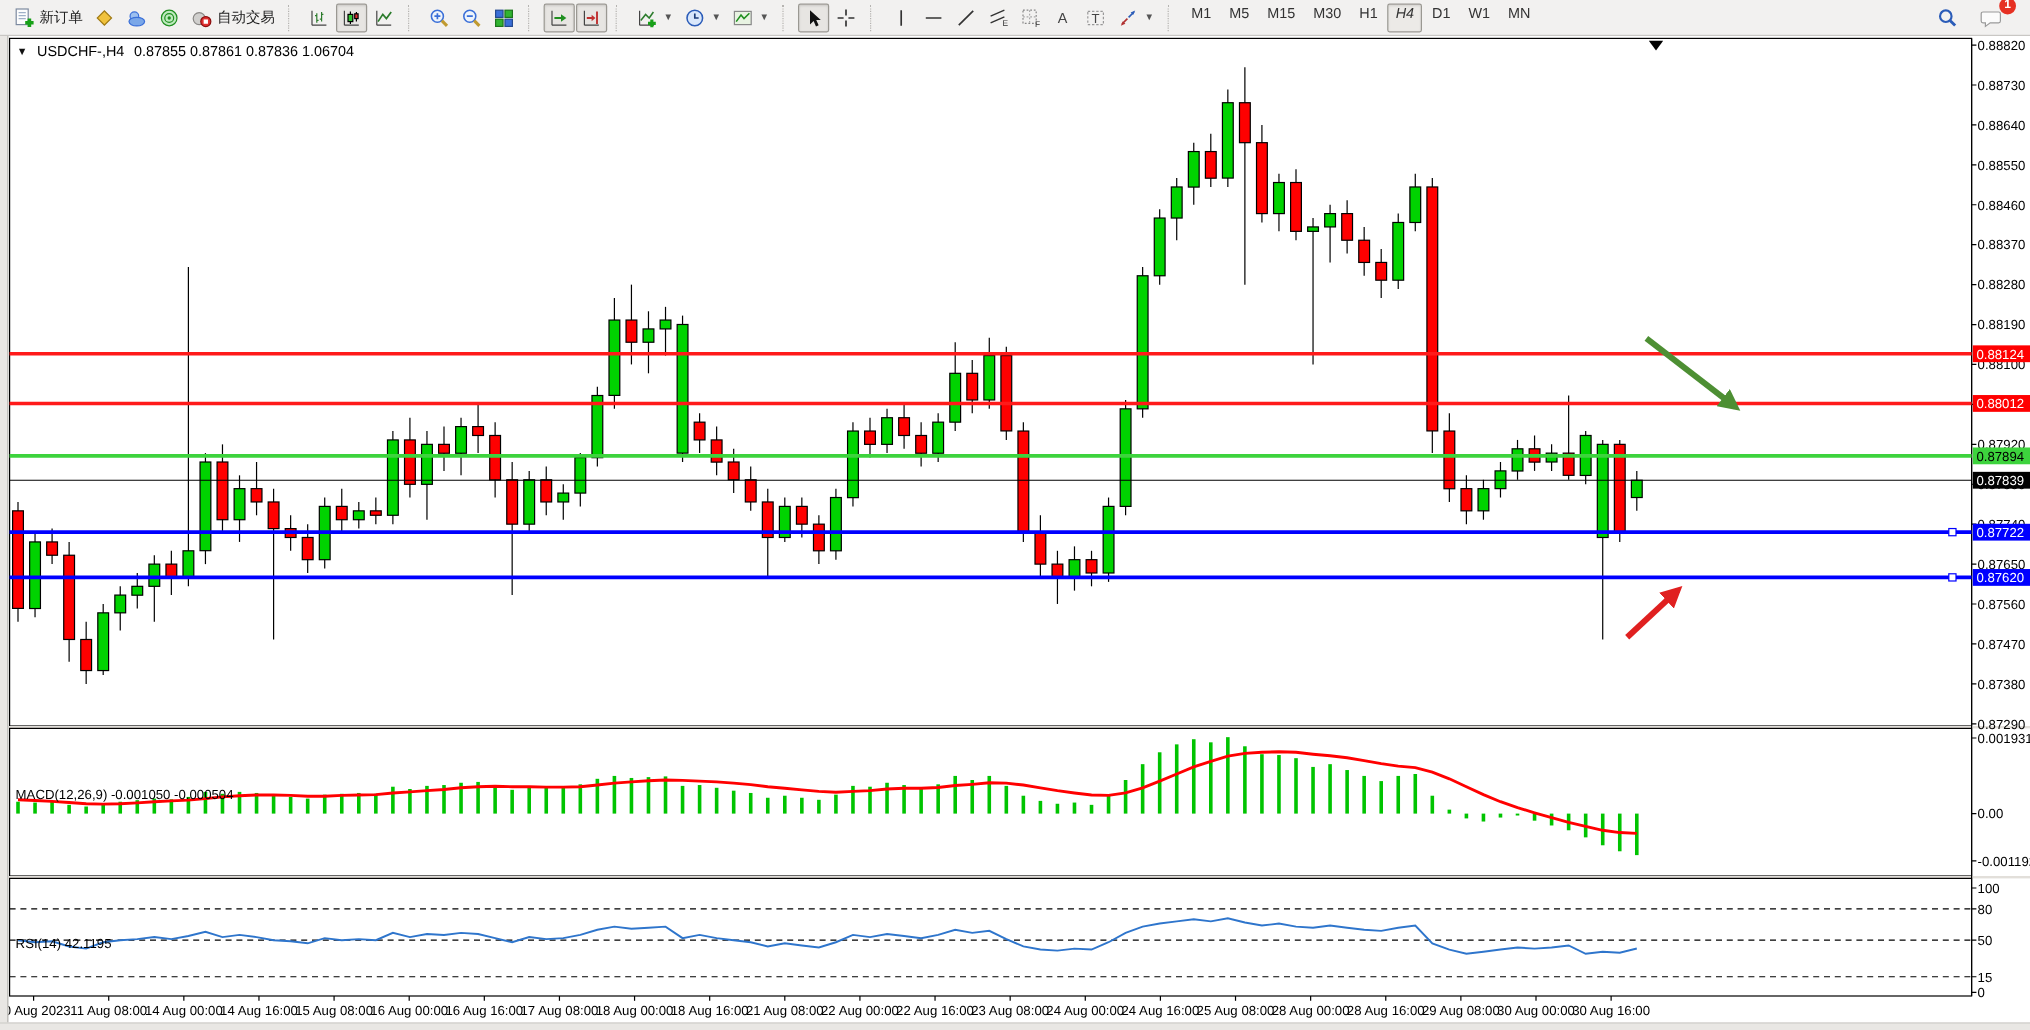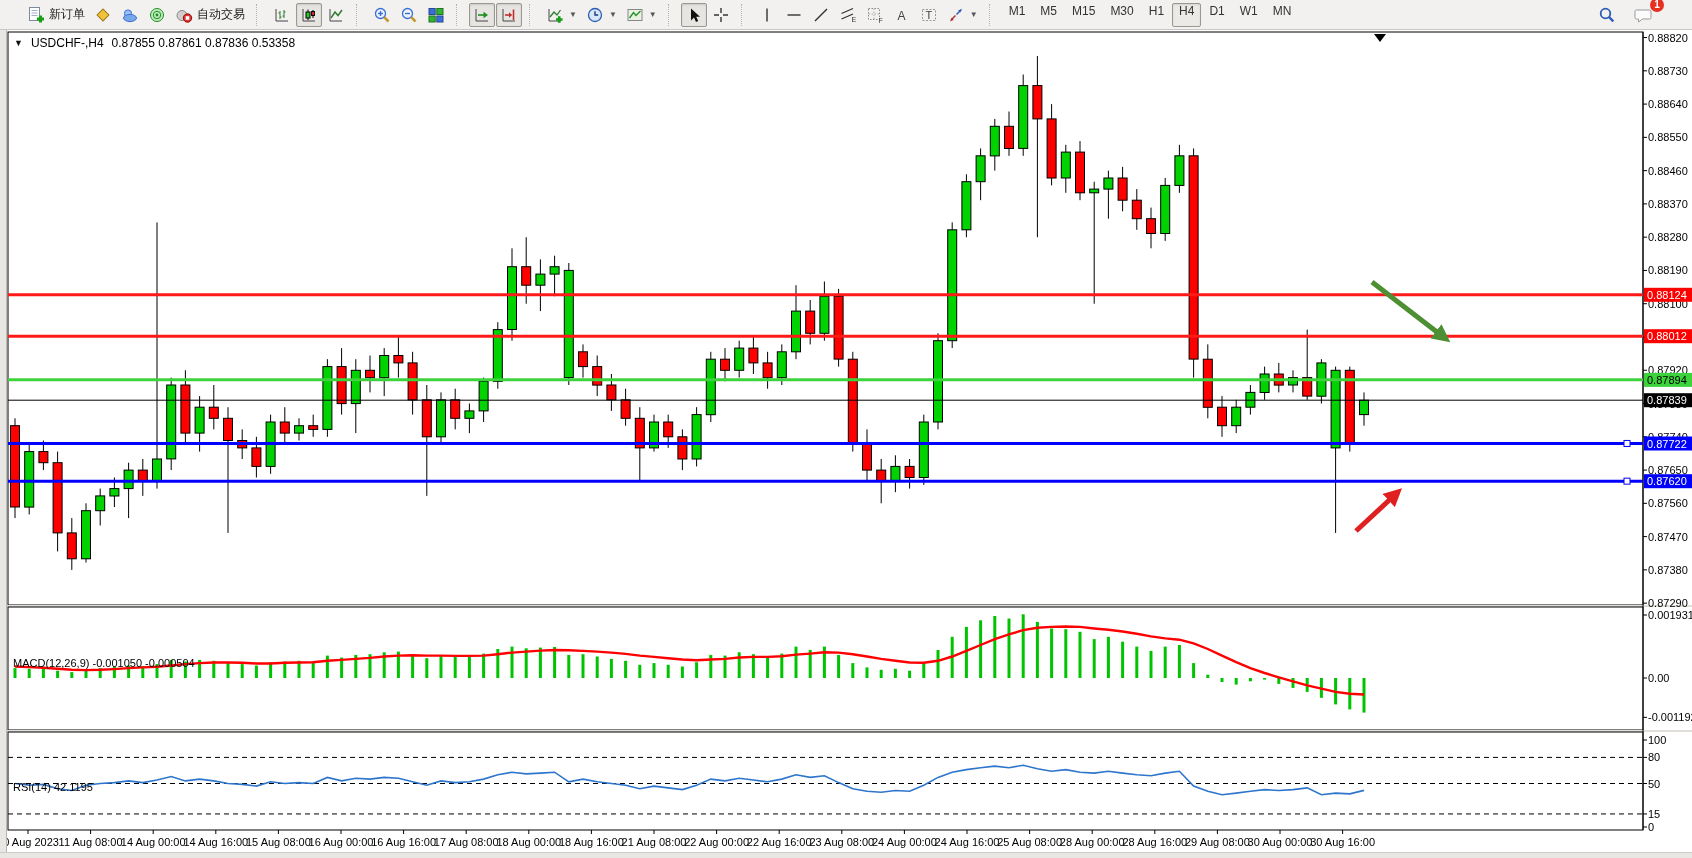--- a/index.html
+++ b/index.html
@@ -1,28 +1,28 @@
 <!DOCTYPE html>
 <html><head>
 <meta charset="utf-8">
 <style>
   html,body{margin:0;padding:0;background:#ececec;width:1692px;height:858px;overflow:hidden;
     font-family:"Liberation Sans","DejaVu Sans",sans-serif;-webkit-font-smoothing:none;}
   
   .toolbar{position:absolute;left:0;top:0;width:1692px;height:30px;background:#f2f1f0;
-    border-bottom:1px solid #c9c7c4;display:flex;align-items:center;gap:1px;padding:0 20px;box-sizing:border-box;}
+    border-bottom:1px solid #c9c7c4;display:flex;align-items:center;gap:1px;padding:0 4px;box-sizing:border-box;}
   .tb-group{display:flex;align-items:center;gap:1px;padding:0 3px;}
   .tb-sep{width:5px;height:22px;border-left:1px dotted #b5b3b0;margin:0 3px;}
   .tb-btn{display:flex;align-items:center;gap:4px;height:24px;min-width:24px;padding:0 3px;
     border:1px solid transparent;border-radius:2px;background:transparent;cursor:pointer;box-sizing:border-box;}
   .tb-btn.pressed{border:1px solid #9a9892;background:#e7e5e2;box-shadow:inset 0 1px 2px rgba(0,0,0,.12);}
   .tb-btn svg{display:block;}
   .tb-label{font-size:12px;color:#222;white-space:nowrap;}
   .tf-btn{height:22px;padding:0 6px;font-size:12px;color:#333;border:1px solid transparent;border-radius:2px;cursor:pointer;}
-  .tf-btn.pressed{border:1px solid #9a9892;background:#eceae7;box-shadow:inset 0 1px 2px rgba(0,0,0,.1);}
+  .tf-btn.pressed{border:1px solid #9a9892;background:#eceae7;box-shadow:inset 0 1px 2px rgba(0,0,0,.1);font-style:italic;}
   .caret{font-size:8px;color:#555;margin-left:1px;}
   .tb-right{margin-left:auto;display:flex;align-items:center;gap:10px;padding-right:14px;}
   .badge{position:absolute;right:-7px;top:-6px;width:14px;height:14px;border-radius:50%;background:#e63022;
     color:#fff;font-size:10px;font-weight:bold;display:flex;align-items:center;justify-content:center;}
   
   .chart-window{position:absolute;left:0;top:30px;width:1692px;height:828px;background:#ffffff;}
   .edge-left{position:absolute;left:0;top:0;width:6px;height:828px;background:#e9e7e4;border-right:1px solid #b9b7b4;}
   .edge-bottom{position:absolute;left:0;top:822px;width:1692px;height:6px;background:#e9e7e4;border-top:1px solid #cfcdca;}
   #chart-svg{position:absolute;left:0;top:0;}
   .chart-title{position:absolute;left:14px;top:6px;font-size:12px;color:#000;display:flex;gap:8px;align-items:center;z-index:5;}
@@ -886,19 +886,19 @@
       <line x1="1217.4" y1="800" x2="1217.4" y2="804" stroke="#000"></line>
       <text x="1217.4" y="816" font-size="11" fill="#000" text-anchor="middle">29 Aug 08:00</text>
       <line x1="1280" y1="800" x2="1280" y2="804" stroke="#000"></line>
       <text x="1280" y="816" font-size="11" fill="#000" text-anchor="middle">30 Aug 00:00</text>
       <line x1="1342.6000000000001" y1="800" x2="1342.6000000000001" y2="804" stroke="#000"></line>
       <text x="1342.6000000000001" y="816" font-size="11" fill="#000" text-anchor="middle">30 Aug 16:00</text>
     </svg>
   <div class="chart-title">
     <span class="tri">▼</span>
     <span>USDCHF-,H4</span>
-    <span>0.87855 0.87861 0.87836 0.53358</span>
+    <span>0.87855 0.87861 0.87836 1.06704</span>
   </div>
   <div class="pane-label" style="top:583px">MACD(12,26,9) -0.001050 -0.000504</div>
   <div class="pane-label" style="top:707px">RSI(14) 42.1195</div>
   <div class="edge-left"></div>
   <div class="edge-bottom"></div>
 </div>
 
 </body></html>

